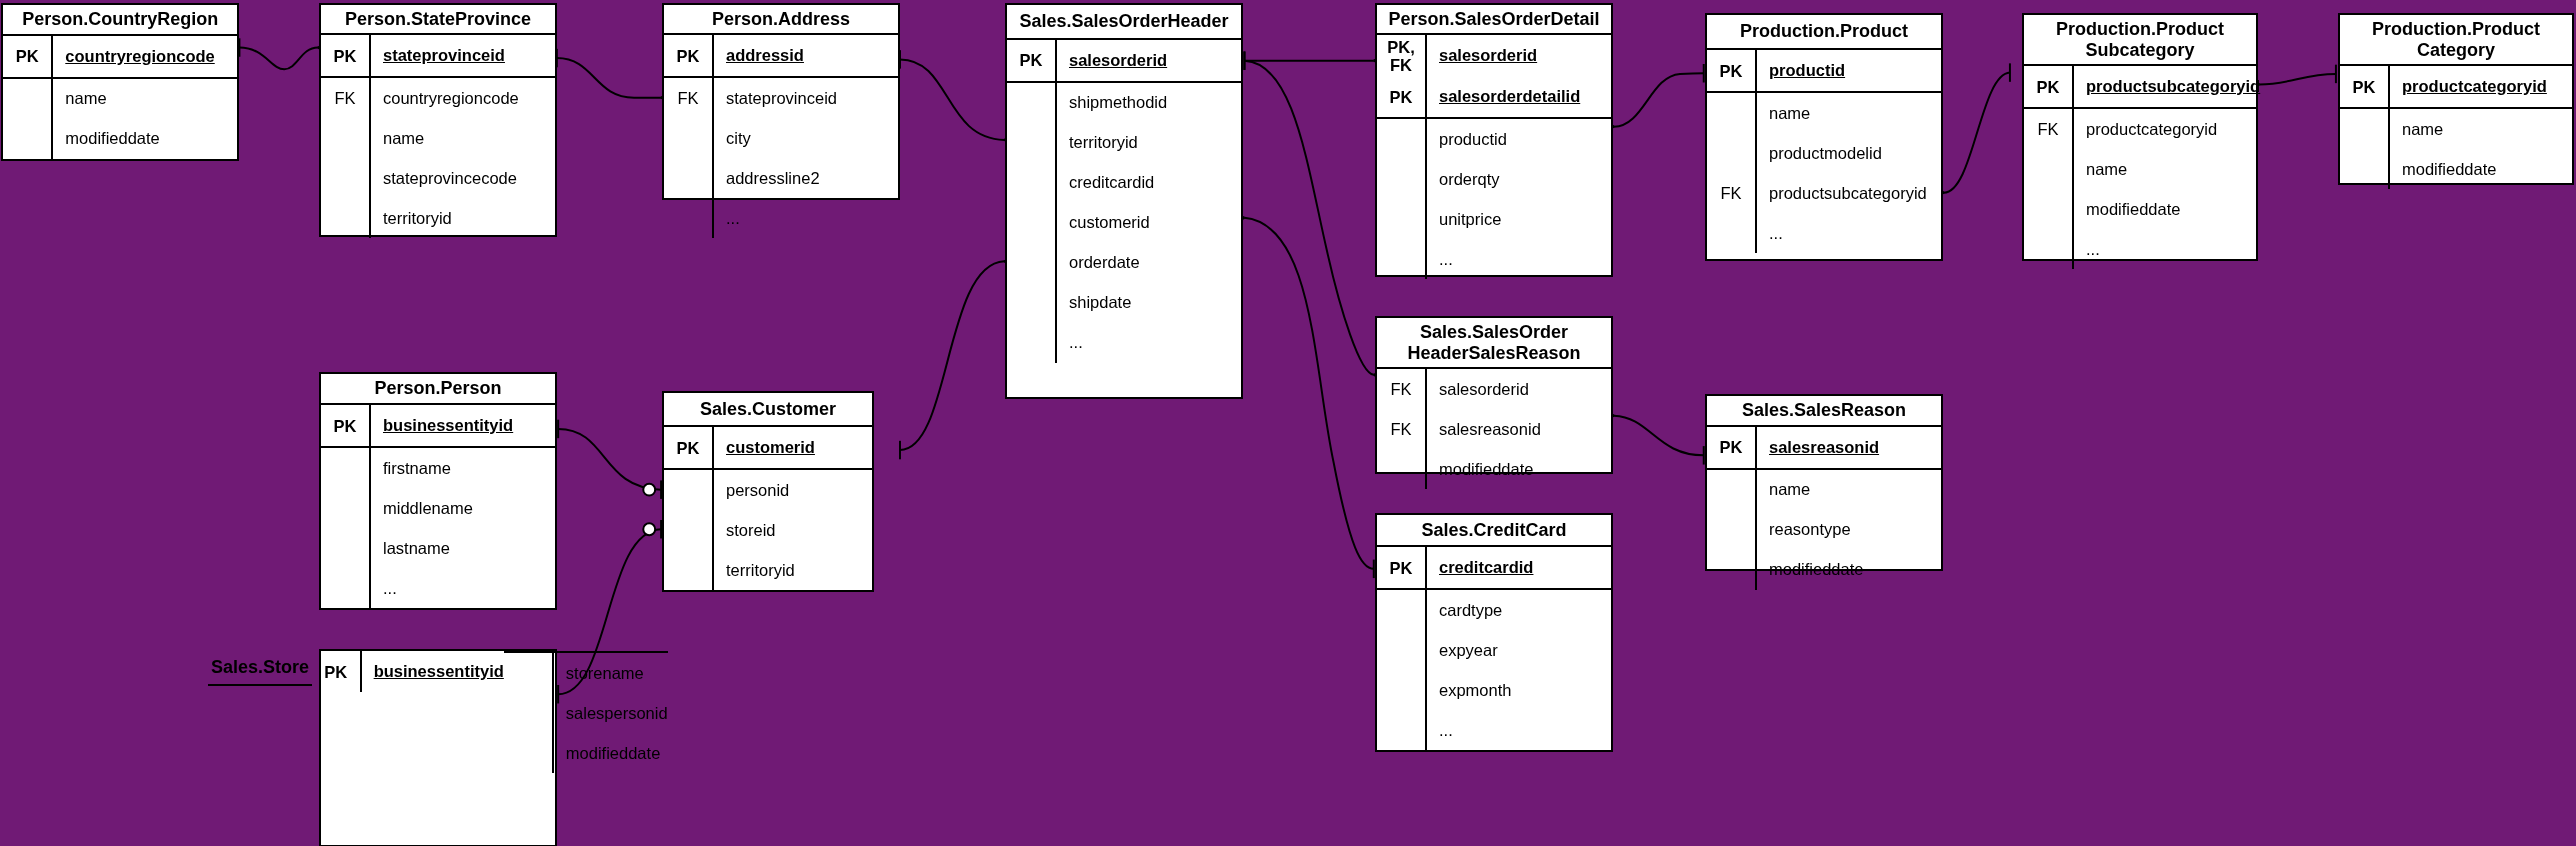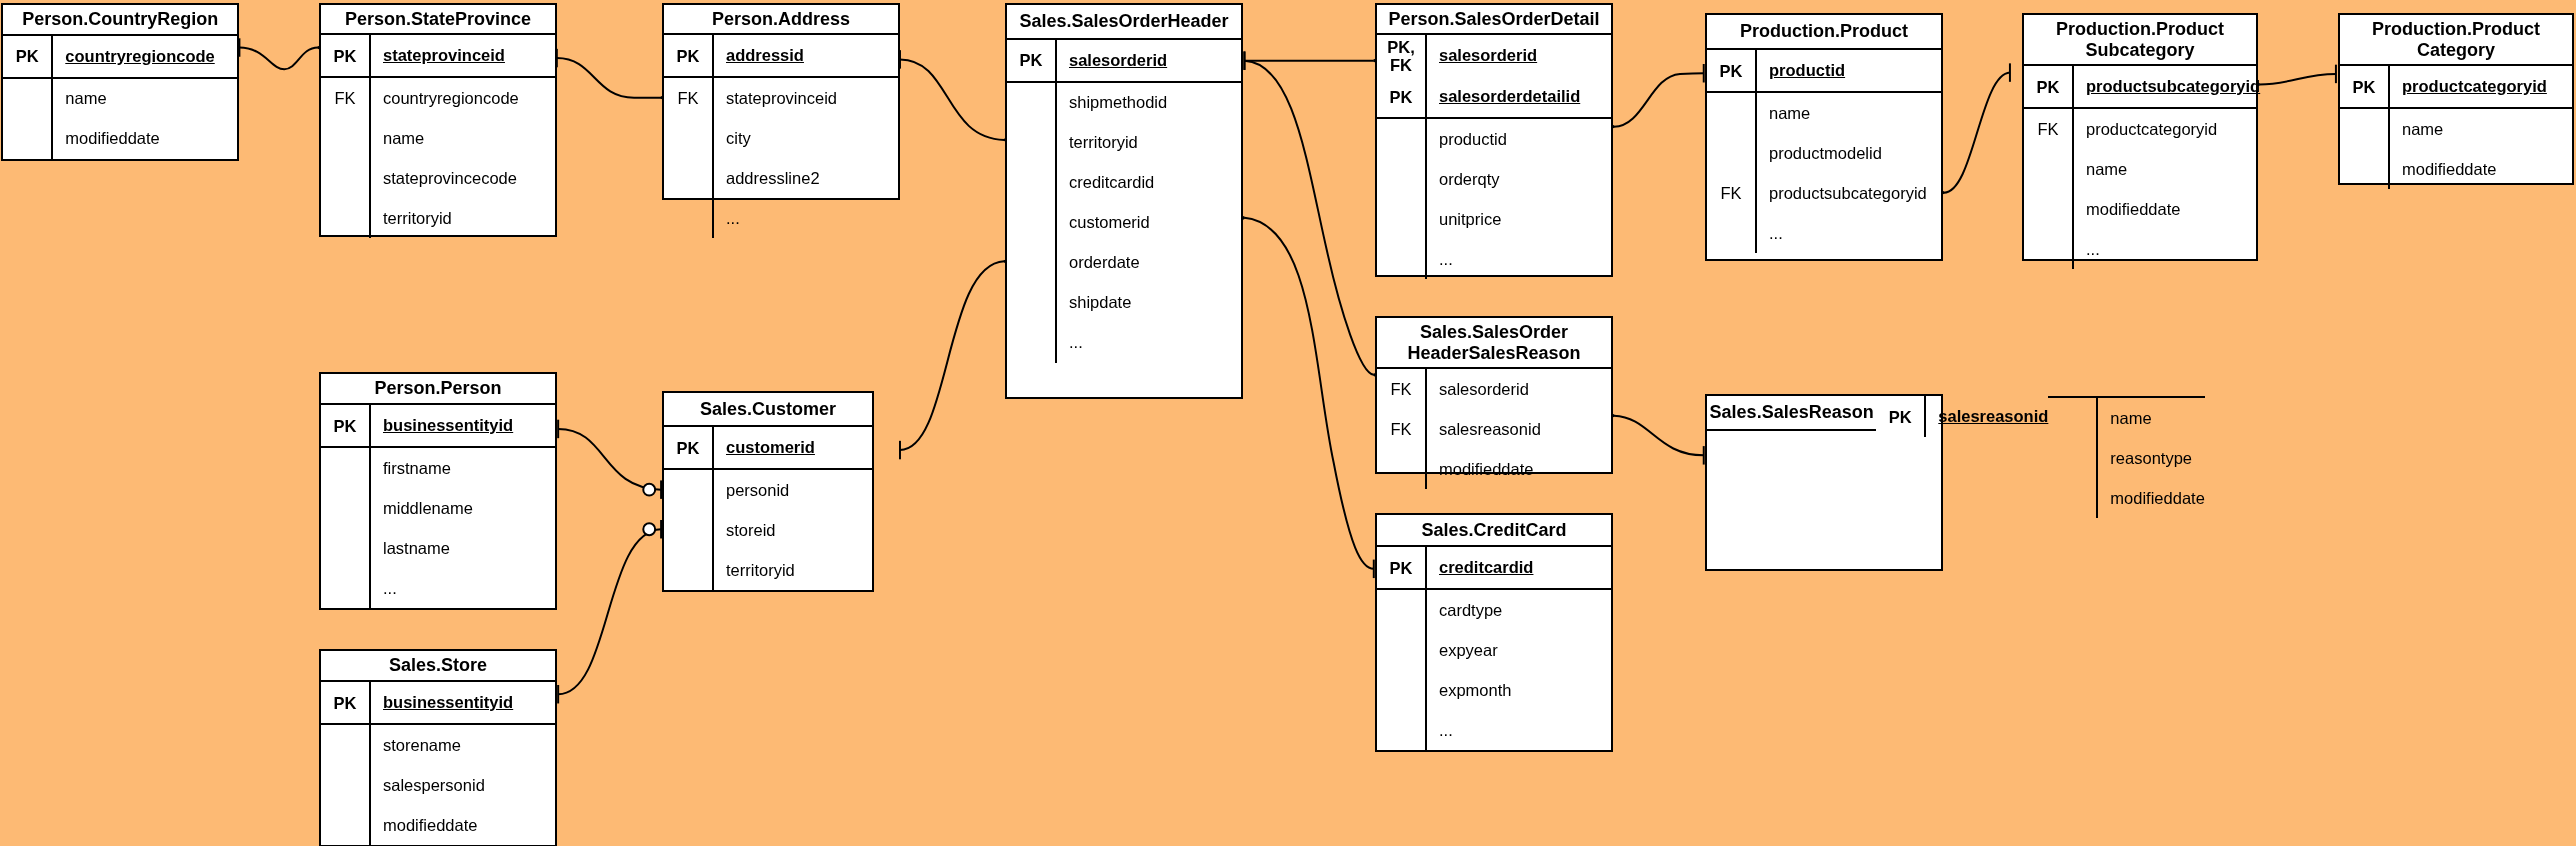--- a/index.html
+++ b/index.html
@@ -1,17 +1,17 @@
 <!DOCTYPE html>
 <html style="font-size:10.6px"><head>
 <meta charset="utf-8">
 <style>
   html,body{margin:0;padding:0;background:#ffffff;}
   body{font-family:"Liberation Sans",sans-serif;}
-  #canvas{position:relative;width:2576px;height:846px;background:#fdba74;overflow:hidden;}
+  #canvas{position:relative;width:2576px;height:846px;background:#701a75;overflow:hidden;}
   svg.links{position:absolute;left:0;top:0;width:2576px;height:846px;pointer-events:none;}
   .ent{position:absolute;box-sizing:border-box;border:2px solid #000;background:#fff;}
   .ent-title{box-sizing:border-box;border-bottom:2px solid #000;text-align:center;
              font-weight:bold;font-size:18px;line-height:20.5px;color:#000;
              display:flex;align-items:center;justify-content:center;padding:4px 2.6px;}
   .rowblock{box-sizing:border-box;}
   .rowblock + .rowblock{border-top:2px solid #000;}
   .row{display:flex;align-items:center;box-sizing:border-box;}
   .keycell{box-sizing:border-box;width:48px;flex:0 0 48px;text-align:center;
            font-size:16.5px;color:#000;line-height:18px;align-self:stretch;
@@ -562,21 +562,21 @@
           <div class="row">
             <div class="keycell">
               <span></span>
             </div>
             <div class="attrcell">
               <span class="nm">territoryid</span>
             </div>
           </div>
         </div>
       </div>
-      <div class="ent" style="left: 319px; top: 649px; width: 238px; height: 198px; display: flex; flex-direction: column; justify-content: center;">
+      <div class="ent" style="left: 319px; top: 649px; width: 238px; height: 198px; display: flex;  justify-content: center;">
         <div class="ent-title" style="height: 35px;">Sales.Store</div>
         <div class="rowblock pkgroup">
           <div class="row">
             <div class="keycell bold">
               <span>PK</span>
             </div>
             <div class="attrcell pk">
               <span class="nm">businessentityid</span>
             </div>
           </div>
@@ -635,21 +635,21 @@
           <div class="row">
             <div class="keycell">
               <span></span>
             </div>
             <div class="attrcell">
               <span class="nm">modifieddate</span>
             </div>
           </div>
         </div>
       </div>
-      <div class="ent" style="left: 1705px; top: 394px; width: 238px; height: 177px; display: flex; flex-direction: row;">
+      <div class="ent" style="left: 1705px; top: 394px; width: 238px; height: 177px; display: flex; flex-direction: column;">
         <div class="ent-title" style="height: 35px;">Sales.SalesReason</div>
         <div class="rowblock pkgroup">
           <div class="row">
             <div class="keycell bold">
               <span>PK</span>
             </div>
             <div class="attrcell pk">
               <span class="nm">salesreasonid</span>
             </div>
           </div>

